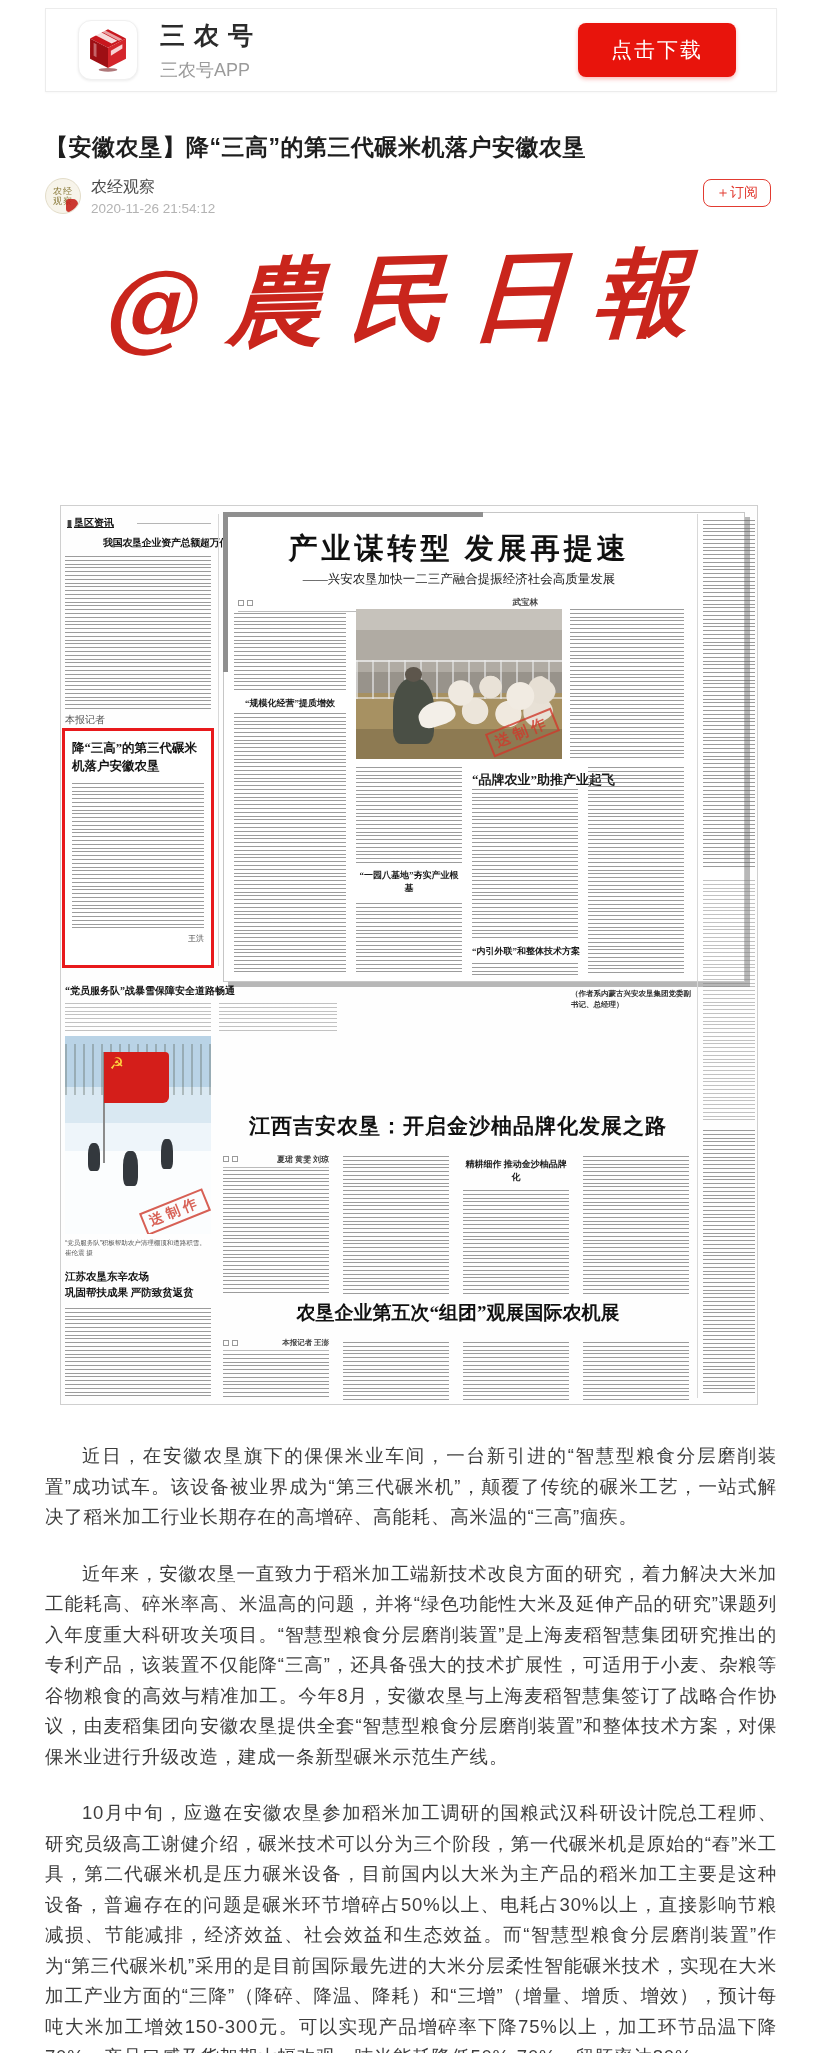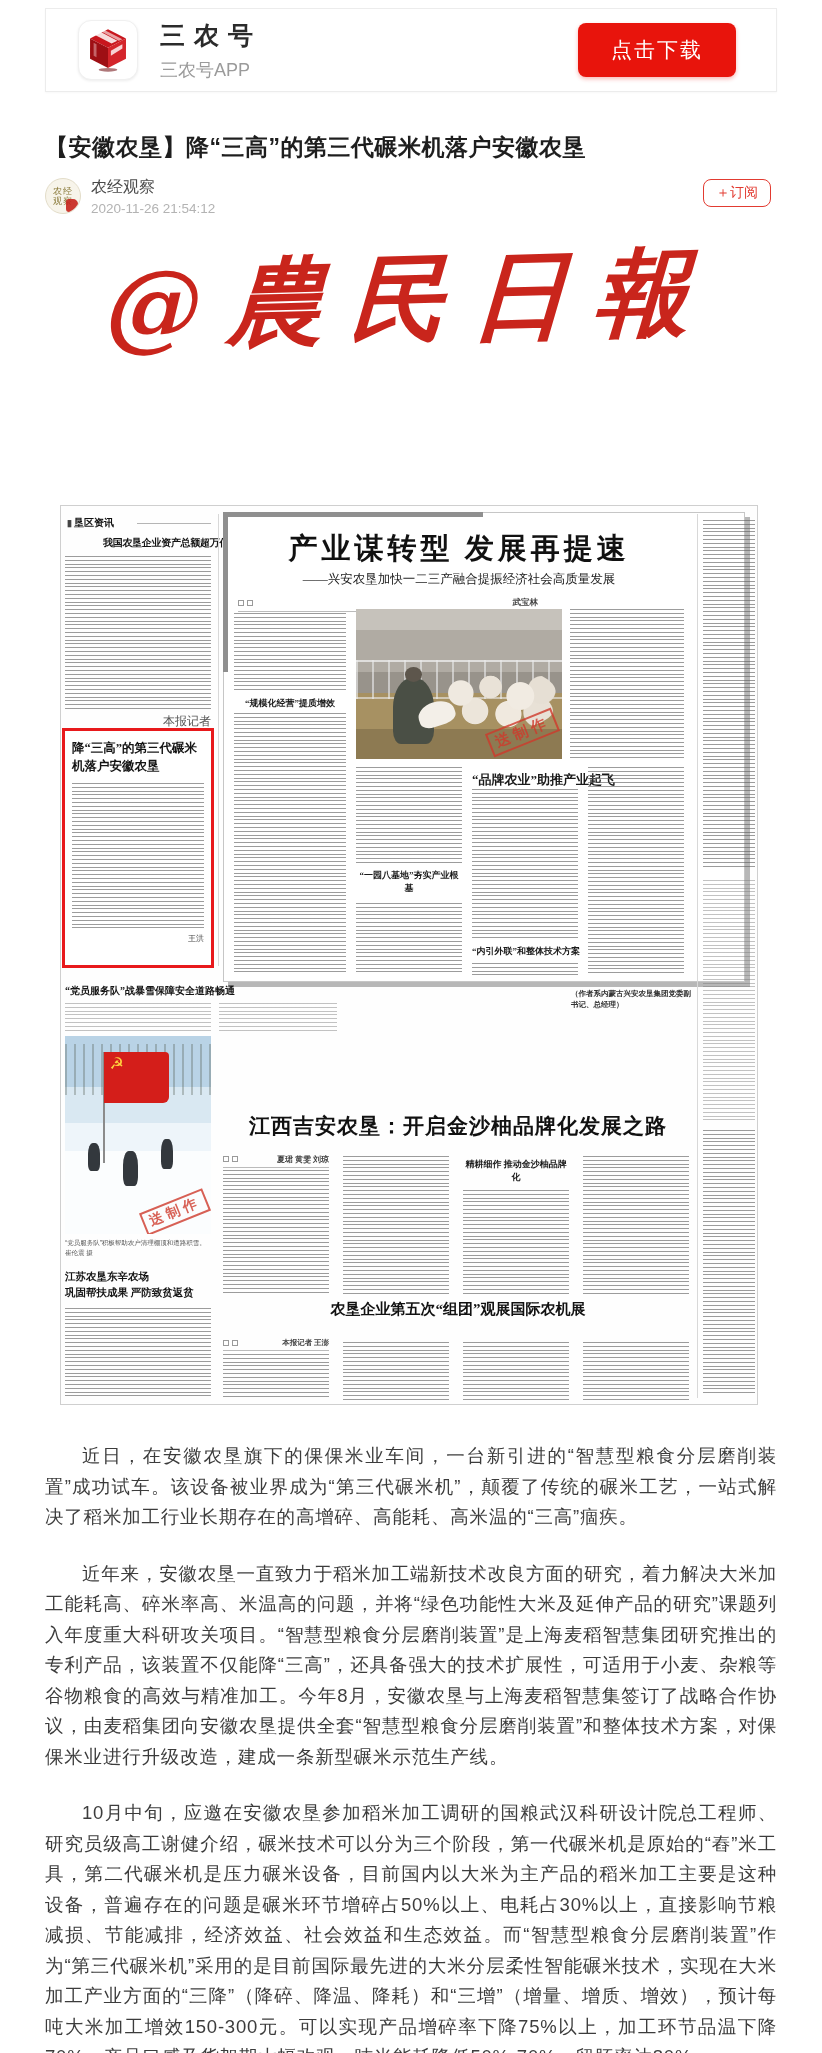--- a/index.html
+++ b/index.html
@@ -41,21 +41,21 @@
   .masthead-text { font-family:"DejaVu Serif", serif; font-style:italic; font-weight:700;
     font-size:96px; color:#c9251c; letter-spacing:26px; transform:rotate(-1.5deg) skewX(-4deg);
     white-space:nowrap; }
   
   .paper { position:relative; width:698px; height:900px; margin:130px 0 0 60px;
     background:#fefefe; border:1px solid #cfcfcf; overflow:hidden;
     font-family:"Liberation Serif", serif; color:#333; }
   .abs { position:absolute; }
   .sim { background-image:repeating-linear-gradient(to bottom, rgba(95,95,95,.62) 0 1px, transparent 1px 3.8px); }
   .sim.lt { background-image:repeating-linear-gradient(to bottom, rgba(120,120,120,.45) 0 1px, transparent 1px 3.8px); }
-  .sec-label { font-size:10px; font-weight:700; color:#111; }
+  .sec-label { font-size:10px; font-weight:700; color:#111;text-decoration:underline; }
   .sec-label::before { content:"▮"; color:#444; font-size:9px; margin-right:2px; }
   .np-h-sm { font-weight:700; color:#141414; line-height:1.35; }
   .np-sub { font-weight:700; color:#1a1a1a; text-align:center; }
   .np-byline { color:#444; }
   .sqs i { display:inline-block; width:6px; height:6px; border:1px solid #9a9a9a; margin-right:3px; vertical-align:middle; }
   .red-box { border:3px solid #e8191c; background:#fff; padding:8px 7px 6px; }
   .main-block { background:#fff; border:1px solid #c6c6c6; box-shadow:5px 5px 0 #b7b7b7; }
   .main-block .bar-top { position:absolute; left:-1px; top:-1px; width:260px; height:5px; background:#8f8f8f; }
   .main-block .bar-left { position:absolute; left:-1px; top:-1px; width:5px; height:160px; background:#8f8f8f; }
   .stamp { position:absolute; color:#cf3a2c; border:2px solid #cf3a2c; font-weight:700;
@@ -138,21 +138,21 @@
   <div class="masthead-text" style="color: rgb(201, 37, 28);">@農民日報</div>
 </div>
 
 <div class="paper">
 
   <div class="abs sec-label" style="left:6px; top:10px;">垦区资讯</div>
   <div class="abs" style="left:76px; top:17px; width:74px; height:1px; background:#b5b5b5;"></div>
 
   <div class="abs np-h-sm" style="left:4px; top:30px; width:148px; font-size:10px; white-space:nowrap; letter-spacing:-.3px;margin-left:38px;">我国农垦企业资产总额超万亿</div>
   <div class="abs sim" style="left:4px; top:50px; width:146px; height:156px;"></div>
-  <div class="abs" style="left:4px; top:207px; width:146px; font-size:12px; text-align:right; color:#555;">本报记者</div>
+  <div class="abs" style="left:4px; top:207px; width:146px; font-size:10px; color:#555;">本报记者</div>
 
   <div class="abs red-box" style="left: 1px; top: 222px; width: 152px; height: 240px; border-color: rgb(232, 25, 28);">
     <div class="np-h-sm" style="font-size:12.5px; line-height:1.45;">降“三高”的第三代碾米机落户安徽农垦</div>
     <div class="sim" style="margin-top:8px; width:100%; height:146px;"></div>
     <div style="font-size:8px; text-align:right; color:#444; margin-top:4px;">王洪</div>
   </div>
 
   <div class="abs rule-v" style="left:157px; top:8px; height:452px;"></div>
 
   <div class="abs main-block" style="left:162px; top:6px; width:522px; height:470px;">
@@ -218,21 +218,21 @@
   <div class="abs" style="left:162px; top:648px; width:106px; font-size:8px; display:flex; justify-content:space-between; border-bottom:1px solid #bbb; padding-bottom:2px;">
     <span class="sqs"><i></i><i></i></span>
     <b class="np-byline">夏珺 黄雯 刘琼</b>
   </div>
   <div class="abs sim" style="left:162px; top:664px; width:106px; height:124px;"></div>
   <div class="abs sim" style="left:282px; top:650px; width:106px; height:138px;"></div>
   <div class="abs np-sub" style="left:402px; top:652px; width:106px; font-size:9px;">精耕细作 推动金沙柚品牌化</div>
   <div class="abs sim" style="left:402px; top:684px; width:106px; height:104px;"></div>
   <div class="abs sim" style="left:522px; top:650px; width:106px; height:138px;"></div>
 
-  <div class="abs" style="left:162px; top:794px; width:470px; text-align:center; font-size:15px; font-weight:700; color:#111;">农垦企业第五次“组团”观展国际农机展</div>
+  <div class="abs" style="left:162px; top:794px; width:470px; text-align:center; font-size:19px; font-weight:700; color:#111;">农垦企业第五次“组团”观展国际农机展</div>
   <div class="abs" style="left:162px; top:832px; width:106px; font-size:7.5px; display:flex; justify-content:space-between; border-bottom:1px solid #bbb; padding-bottom:2px;">
     <span class="sqs"><i></i><i></i></span>
     <b class="np-byline">本报记者 王澎</b>
   </div>
   <div class="abs sim" style="left:162px; top:848px; width:106px; height:46px;"></div>
   <div class="abs sim" style="left:282px; top:836px; width:106px; height:58px;"></div>
   <div class="abs sim" style="left:402px; top:836px; width:106px; height:58px;"></div>
   <div class="abs sim" style="left:522px; top:836px; width:106px; height:58px;"></div>
 
   <div class="abs rule-v" style="left:636px; top:8px; height:884px;"></div>

